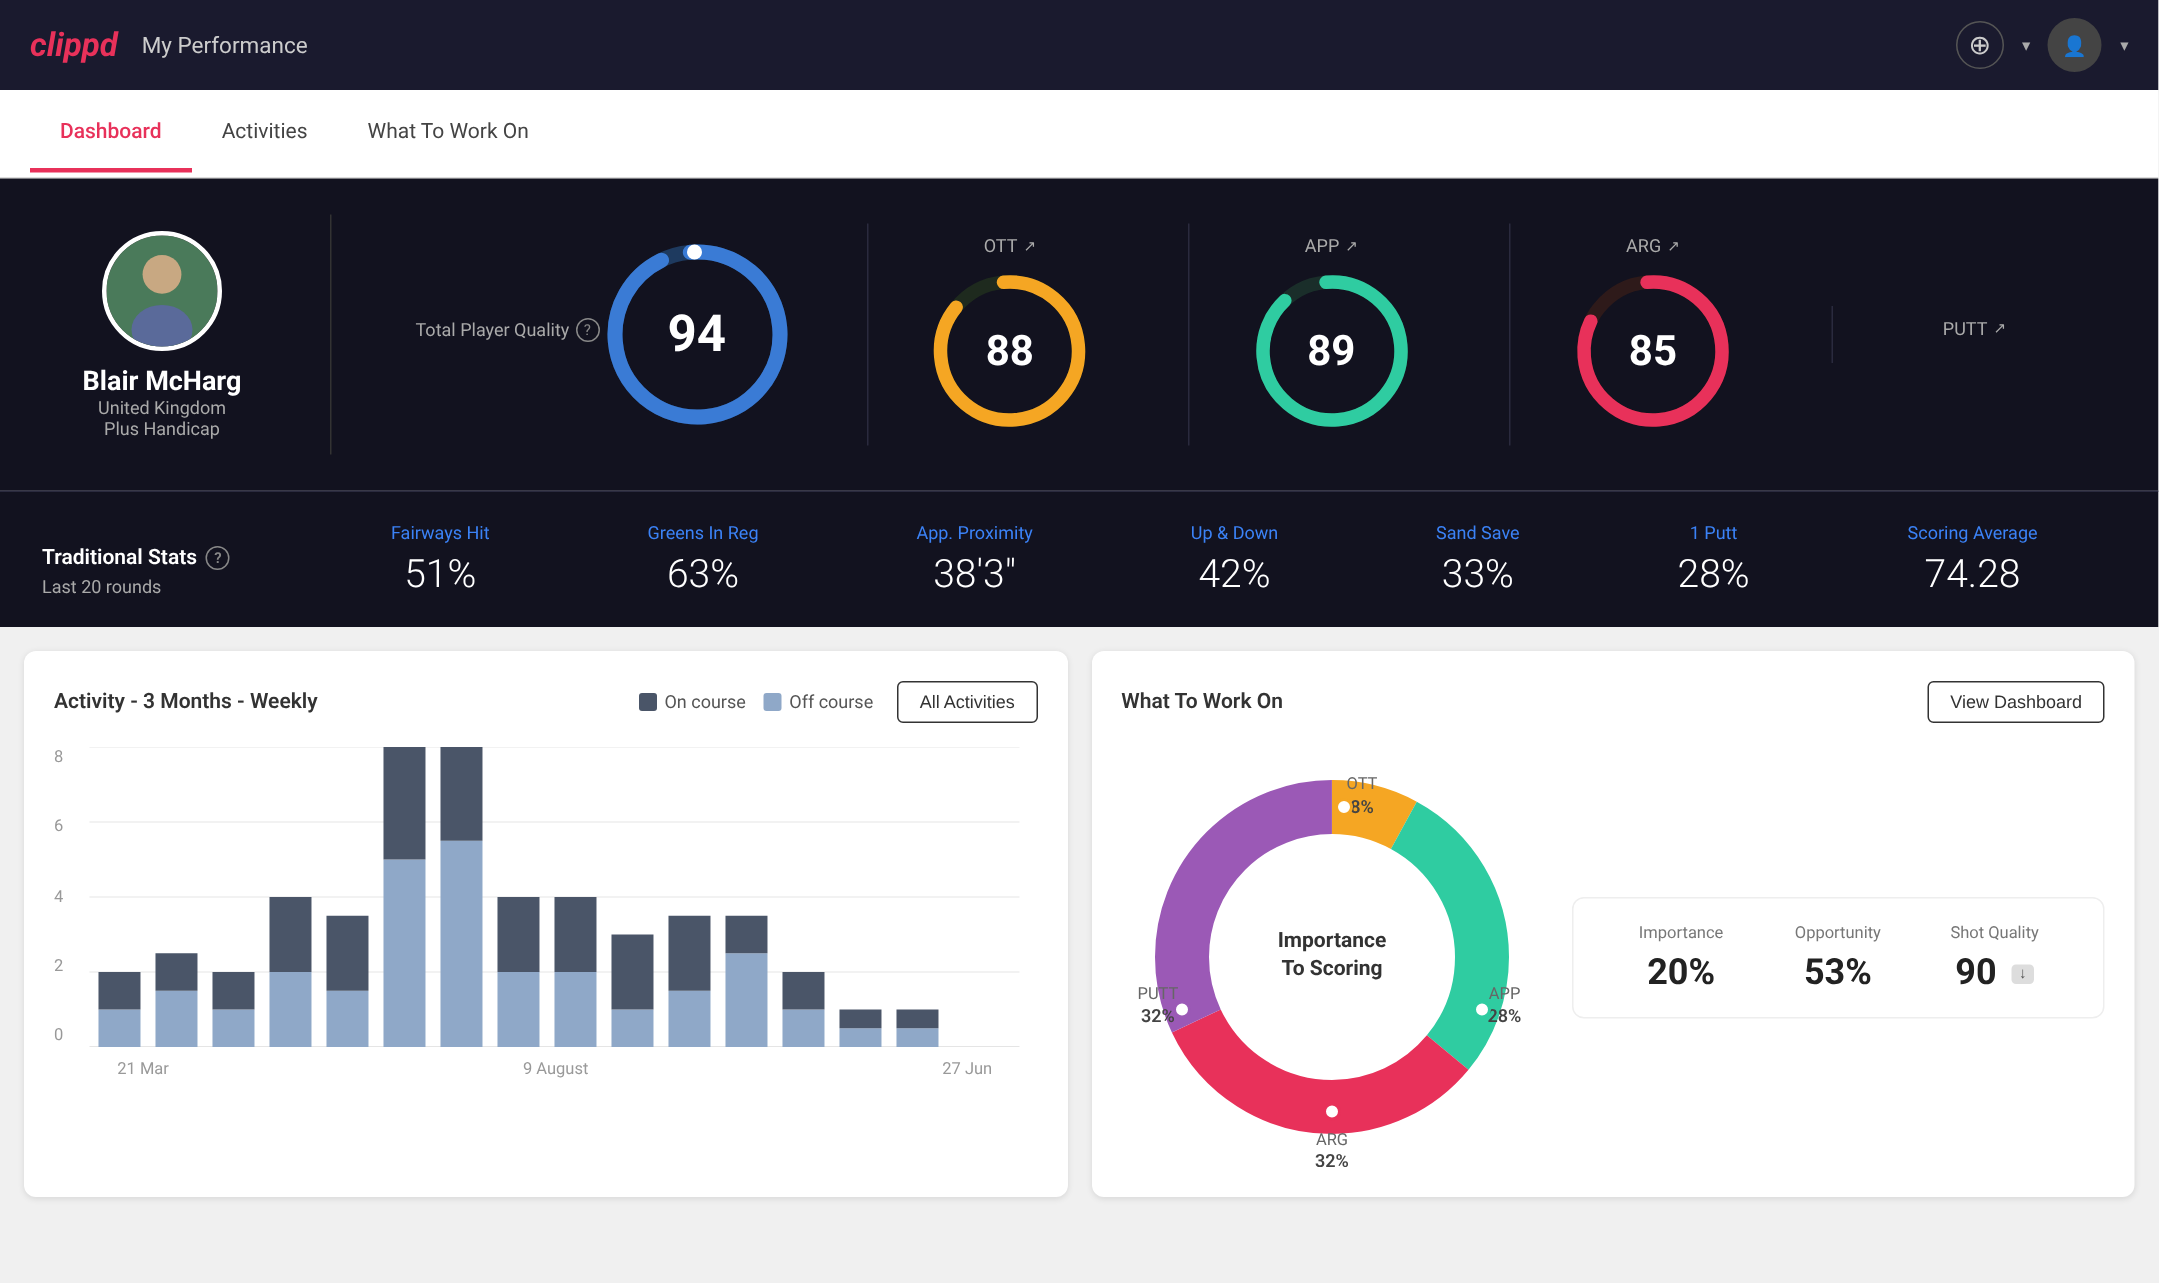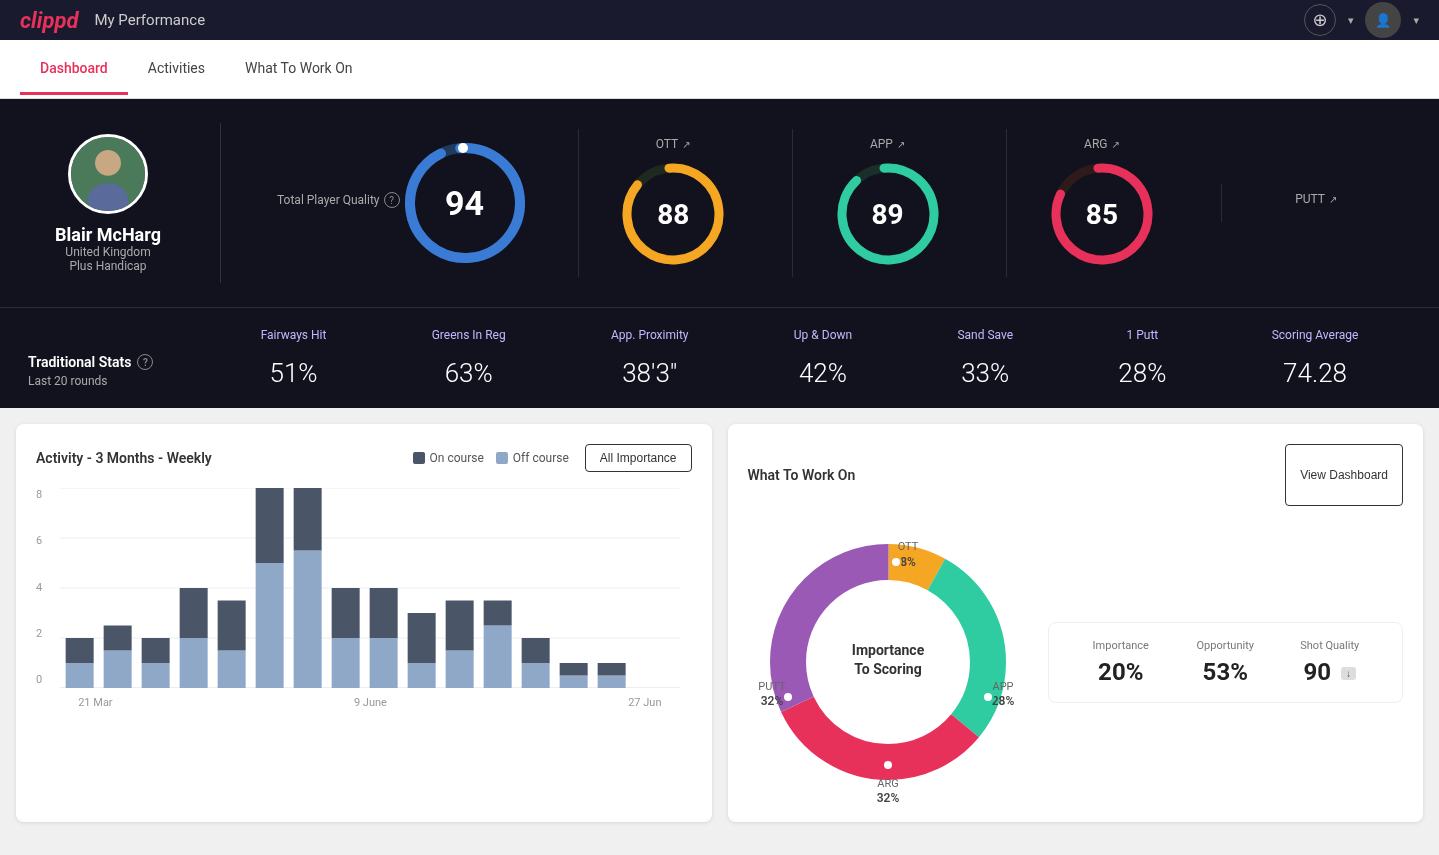--- a/index.html
+++ b/index.html
@@ -4,21 +4,21 @@
   <style>
     * { box-sizing: border-box; margin: 0; padding: 0; }
     body { font-family: -apple-system, BlinkMacSystemFont, 'Segoe UI', Roboto, sans-serif; background: #f0f0f0; color: #fff; }
 
     
     .header {
       background: #1a1a2e;
       display: flex;
       align-items: center;
       padding: 0 20px;
-      height: 40px;
+      height: 60px;
       justify-content: space-between;
     }
     .header-left { display: flex; align-items: center; gap: 16px; }
     .logo { color: #e8315a; font-size: 22px; font-weight: 700; font-style: italic; }
     .header-title { color: #ccc; font-size: 15px; }
     .header-right { display: flex; align-items: center; gap: 12px; }
     .header-icon-btn {
       background: none; border: 1px solid #555; border-radius: 50%; width: 32px; height: 32px;
       color: #ccc; cursor: pointer; display: flex; align-items: center; justify-content: center; font-size: 18px;
     }
@@ -100,21 +100,21 @@
       padding: 20px 28px;
       display: flex;
       align-items: flex-end;
       gap: 0;
     }
     .trad-info { min-width: 180px; }
     .trad-title { font-size: 14px; font-weight: 600; color: #fff; display: flex; align-items: center; gap: 6px; }
     .trad-subtitle { font-size: 12px; color: #aaa; margin-top: 4px; }
     .trad-stats-list { display: flex; flex: 1; justify-content: space-around; }
     .trad-stat { text-align: center; }
-    .trad-stat-label { font-size: 12px; color: #c4b5fd; margin-bottom: 16px; }
+    .trad-stat-label { font-size: 12px; color: #3b82f6; margin-bottom: 6px; }
     .trad-stat-value { font-size: 26px; font-weight: 300; color: #fff; }
 
     
     .main-content {
       display: flex;
       gap: 16px;
       padding: 16px;
       background: #f0f0f0;
     }
 
@@ -140,21 +140,21 @@
     
     .work-card {
       flex: 1;
       background: #fff;
       border-radius: 8px;
       padding: 20px;
       box-shadow: 0 1px 4px rgba(0,0,0,0.1);
     }
     .work-card-header { display: flex; align-items: center; justify-content: space-between; margin-bottom: 16px; }
     .view-dashboard-btn {
-      border: 1px solid #333; background: #fff; padding: 23px 14px;
+      border: 1px solid #333; background: #fff; padding: 6px 14px;
       border-radius: 4px; font-size: 12px; cursor: pointer; color: #333;
     }
     .work-content { display: flex; gap: 20px; align-items: center; }
     .info-card {
       border: 1px solid #eee; border-radius: 8px; padding: 16px 20px;
       flex: 1; min-width: 240px;
     }
     .info-card-title { display: flex; align-items: center; gap: 6px; font-size: 14px; font-weight: 600; color: #333; margin-bottom: 14px; }
     .info-card-dot { width: 10px; height: 10px; border-radius: 50%; background: #e8315a; }
     .info-metrics { display: flex; gap: 0; }
@@ -321,21 +321,21 @@
         <div class="legend">
           <div class="legend-item">
             <div class="legend-dot" style="background:#4a5568;"></div>
             <span>On course</span>
           </div>
           <div class="legend-item">
             <div class="legend-dot" style="background:#8fa8c8;"></div>
             <span>Off course</span>
           </div>
         </div>
-        <button class="all-activities-btn">All Importance</button>
+        <button class="all-activities-btn">All Activities</button>
       </div>
     </div>
 
     <div style="display:flex;gap:0;">
 
       <div style="display:flex;flex-direction:column;justify-content:space-between;padding-bottom:22px;padding-right:6px;font-size:11px;color:#999;height:220px;align-items:flex-end;">
         <span>8</span>
         <span>6</span>
         <span>4</span>
         <span>2</span>
@@ -390,21 +390,21 @@
           <rect x="462" y="150" width="28" height="25" fill="#4a5568"></rect>
 
           <rect x="500" y="187.5" width="28" height="12.5" fill="#8fa8c8"></rect>
           <rect x="500" y="175" width="28" height="12.5" fill="#4a5568"></rect>
 
           <rect x="538" y="187.5" width="28" height="12.5" fill="#8fa8c8"></rect>
           <rect x="538" y="175" width="28" height="12.5" fill="#4a5568"></rect>
         </svg>
         <div class="chart-axis-labels">
           <span>21 Mar</span>
-          <span>9 June</span>
+          <span>9 August</span>
           <span>27 Jun</span>
         </div>
       </div>
     </div>
   </div>
 
   <div class="work-card">
     <div class="work-card-header">
       <div class="card-title">What To Work On</div>
       <button class="view-dashboard-btn">View Dashboard</button>

